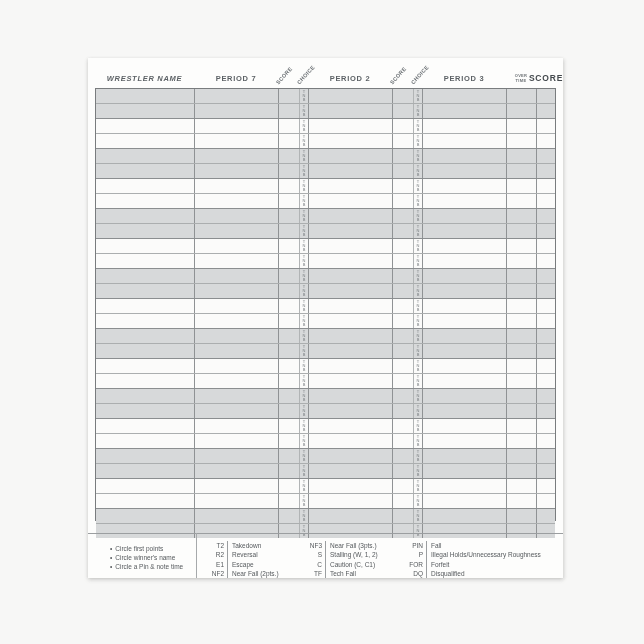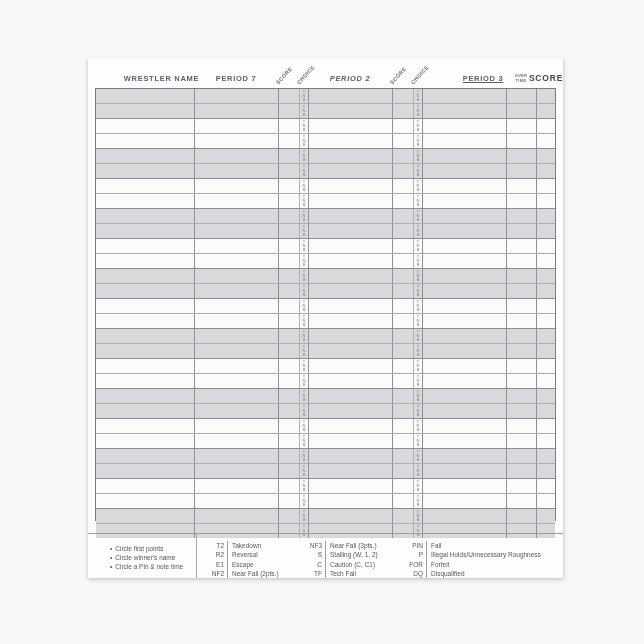--- a/index.html
+++ b/index.html
@@ -14,24 +14,24 @@
     position:absolute; left:88px; top:58px; width:475px; height:520px;
     background:#fdfdfc;
     box-shadow:0 2px 4px rgba(90,90,85,0.22), 2px 1px 3px rgba(120,120,115,0.10), -1px 0 2px rgba(120,120,115,0.08);
   }
   
   .hlabel {
     position:absolute; top:15px; height:12px; line-height:12px;
     font-size:7.5px; font-weight:700; letter-spacing:0.7px;
     color:#5c6165; text-align:center; white-space:nowrap;
   }
-  .h-wname { left:24px;   width:99px; }
+  .h-wname { left:7px;   width:99px;font-style:italic; }
   .h-p1    { left:106px; width:84px; }
-  .h-p2    { left:220px; width:84px;font-style:italic; }
-  .h-p3    { left:353px; width:84px;text-decoration:underline; }
+  .h-p2    { left:220px; width:84px; }
+  .h-p3    { left:334px; width:84px; }
   .h-ot    { left:418px; width:30px; top:16px; font-size:4px; line-height:4.6px; font-weight:700; letter-spacing:0.3px; color:#6d7276; }
   .h-final { left:439px; width:38px; font-size:8.5px; letter-spacing:0.8px; color:#44494d; top:14px; }
   .rot {
     position:absolute; top:21px; height:7px; line-height:7px;
     font-size:5.5px; font-weight:600; letter-spacing:0.3px; color:#6d7276;
     transform-origin:0 100%; transform:rotate(-48deg); white-space:nowrap;
   }
   .rot-s1 { left:192px; } .rot-c1 { left:213px; }
   .rot-s2 { left:306px; } .rot-c2 { left:327px; }
   

